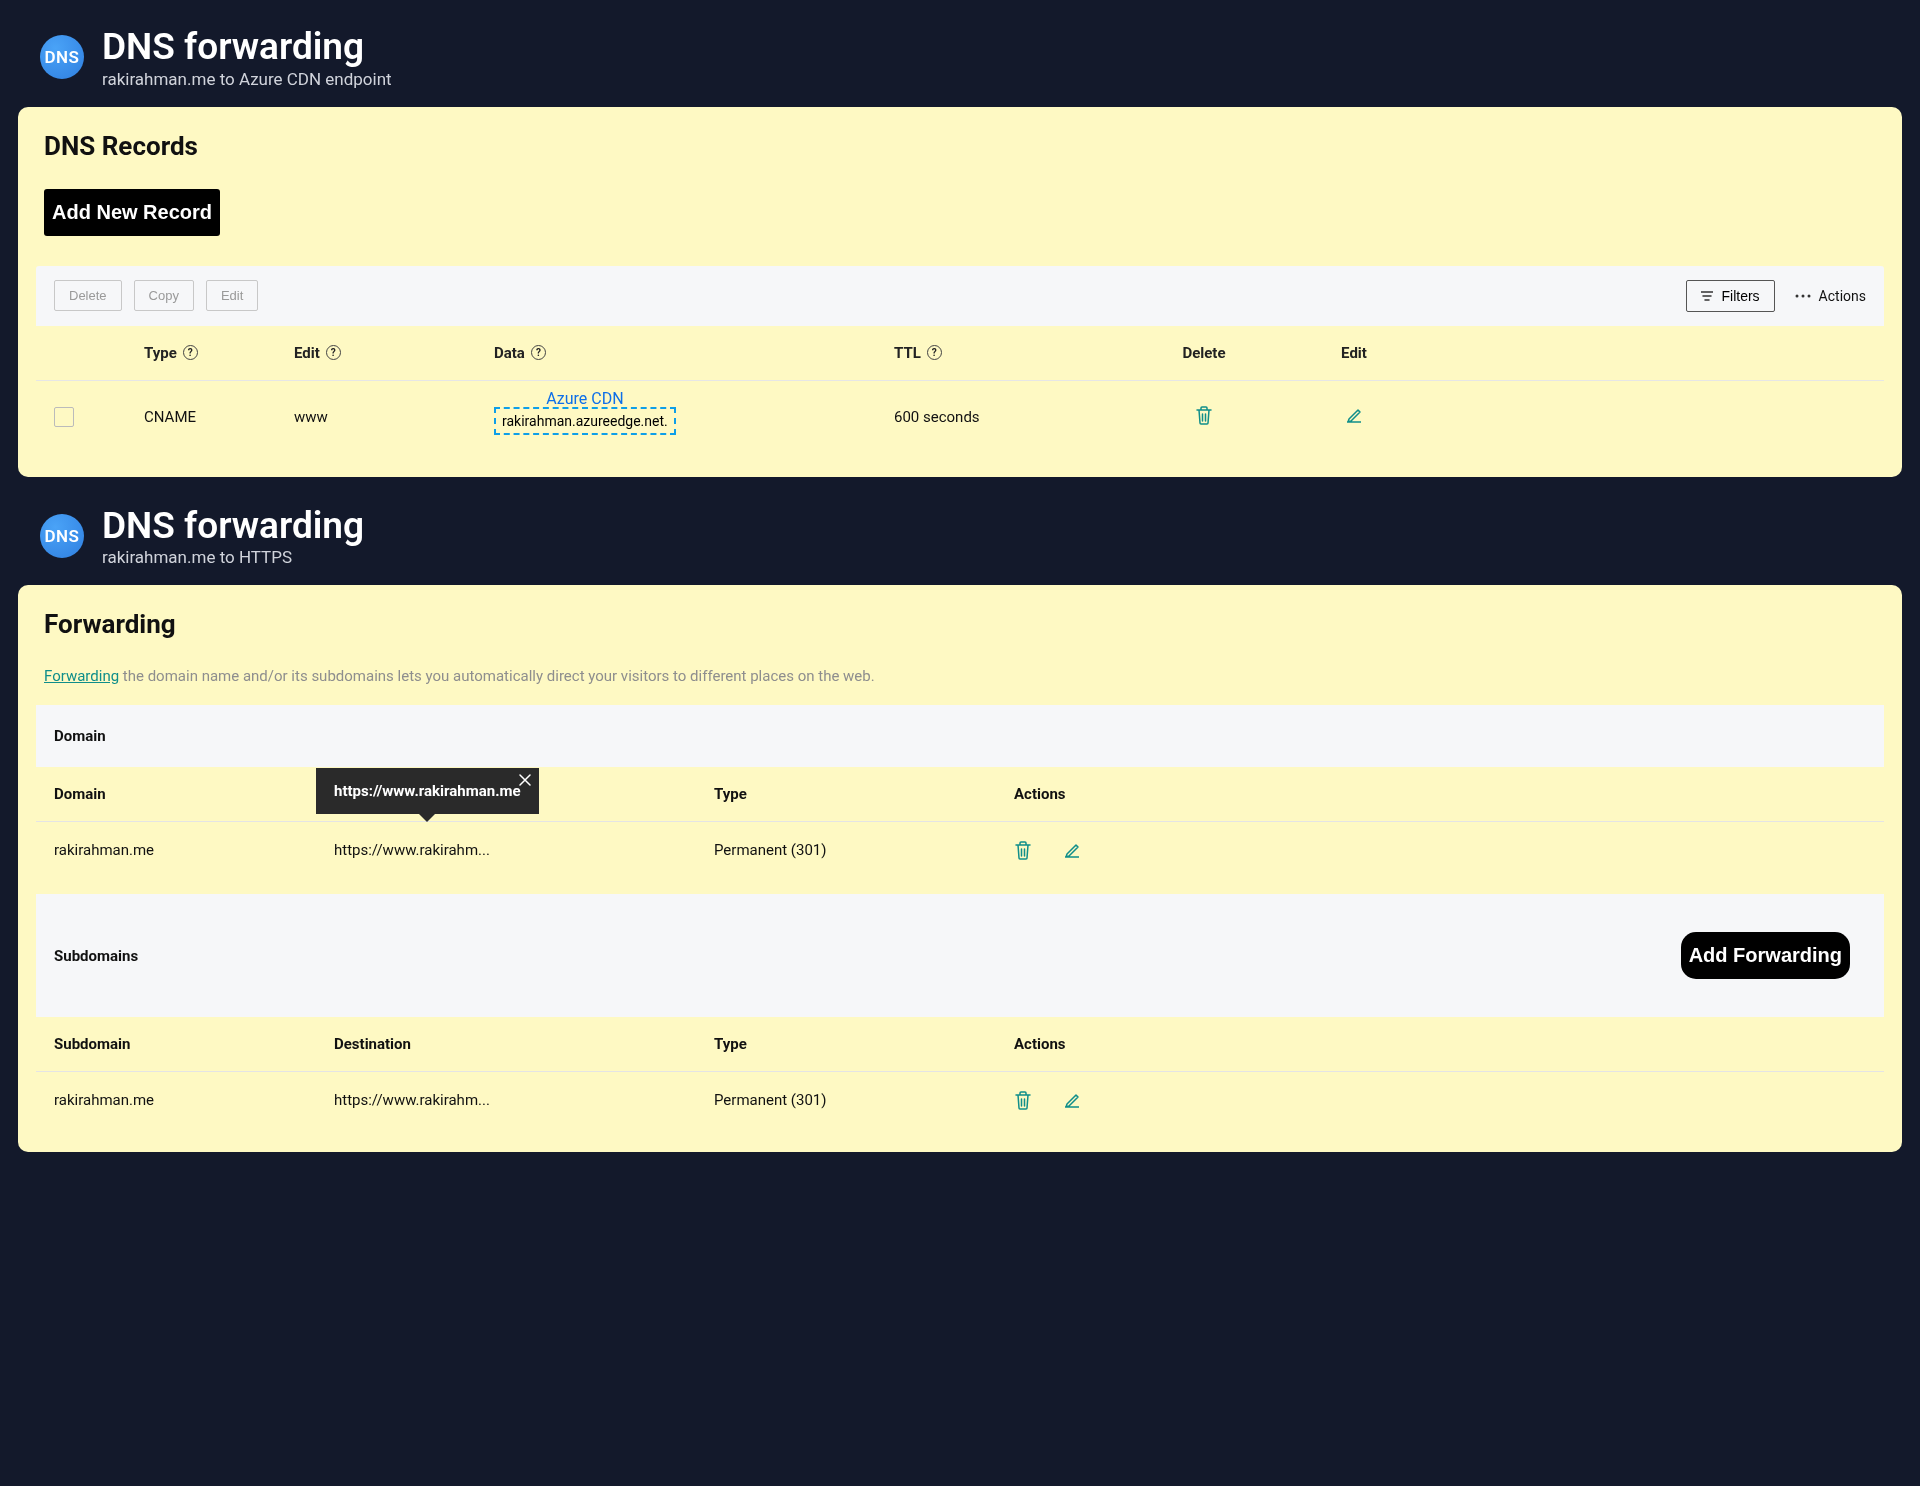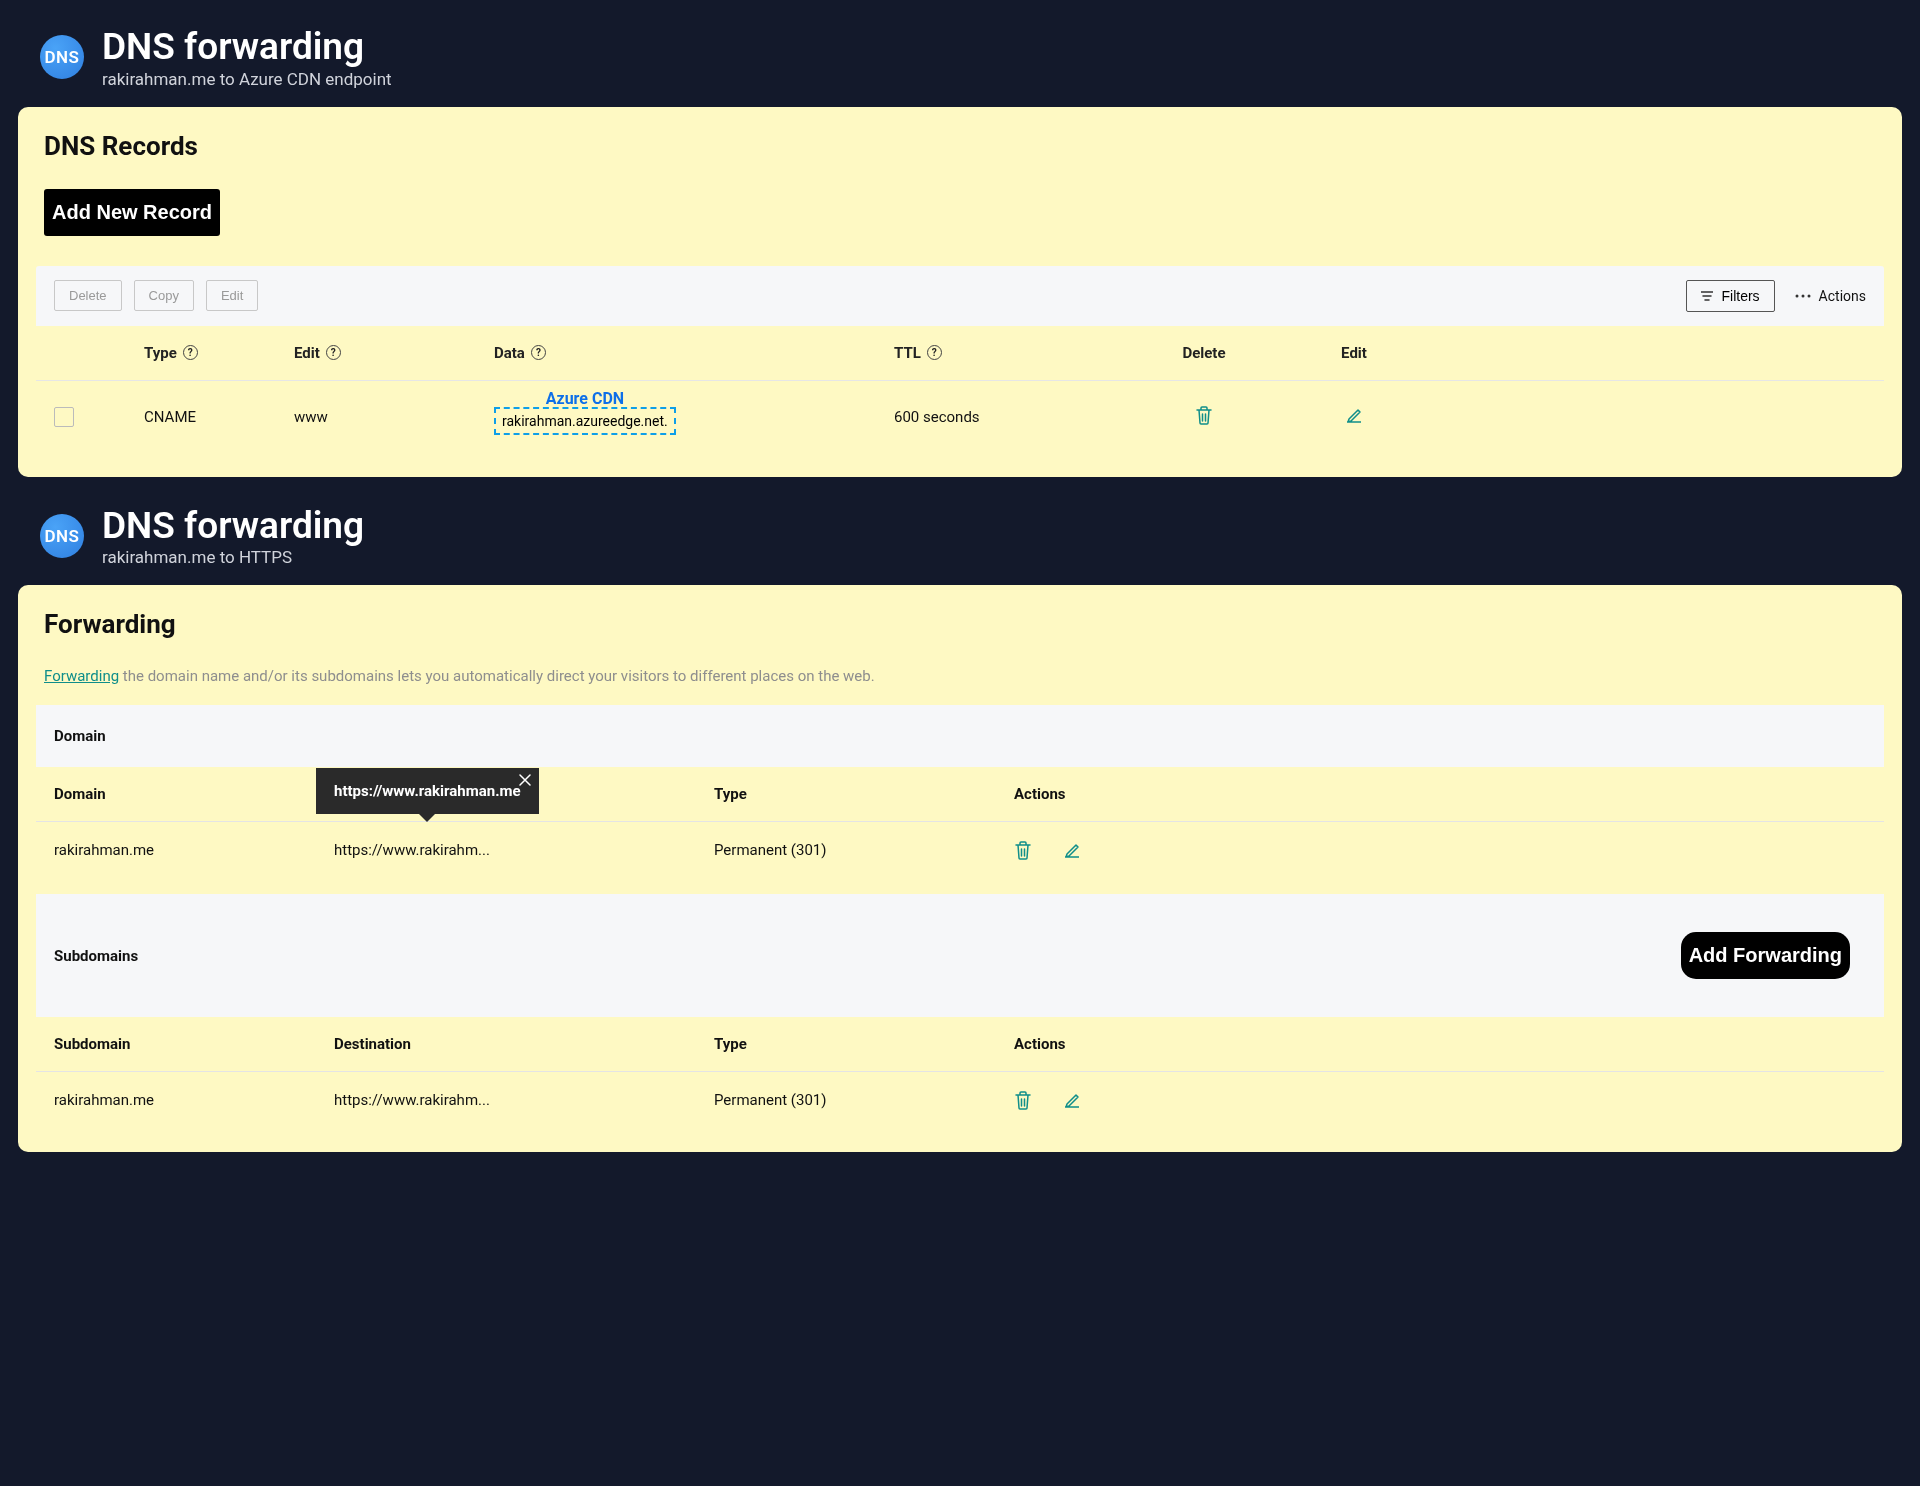--- a/index.html
+++ b/index.html
@@ -165,21 +165,21 @@
     font-size: 14px;
     position: relative;
   }
   .data-label {
     position: absolute;
     top: -20px;
     left: 50%;
     transform: translateX(-50%);
     color: #0e6fe8;
     font-size: 16px;
-    font-weight: 700;
+    font-weight: 400;
     white-space: nowrap;
   }
   .icon-btn {
     cursor: pointer;
     display: inline-flex;
   }
   .section-band {
     background: #f6f7f9;
     padding: 22px 18px;
     font-weight: 700;

